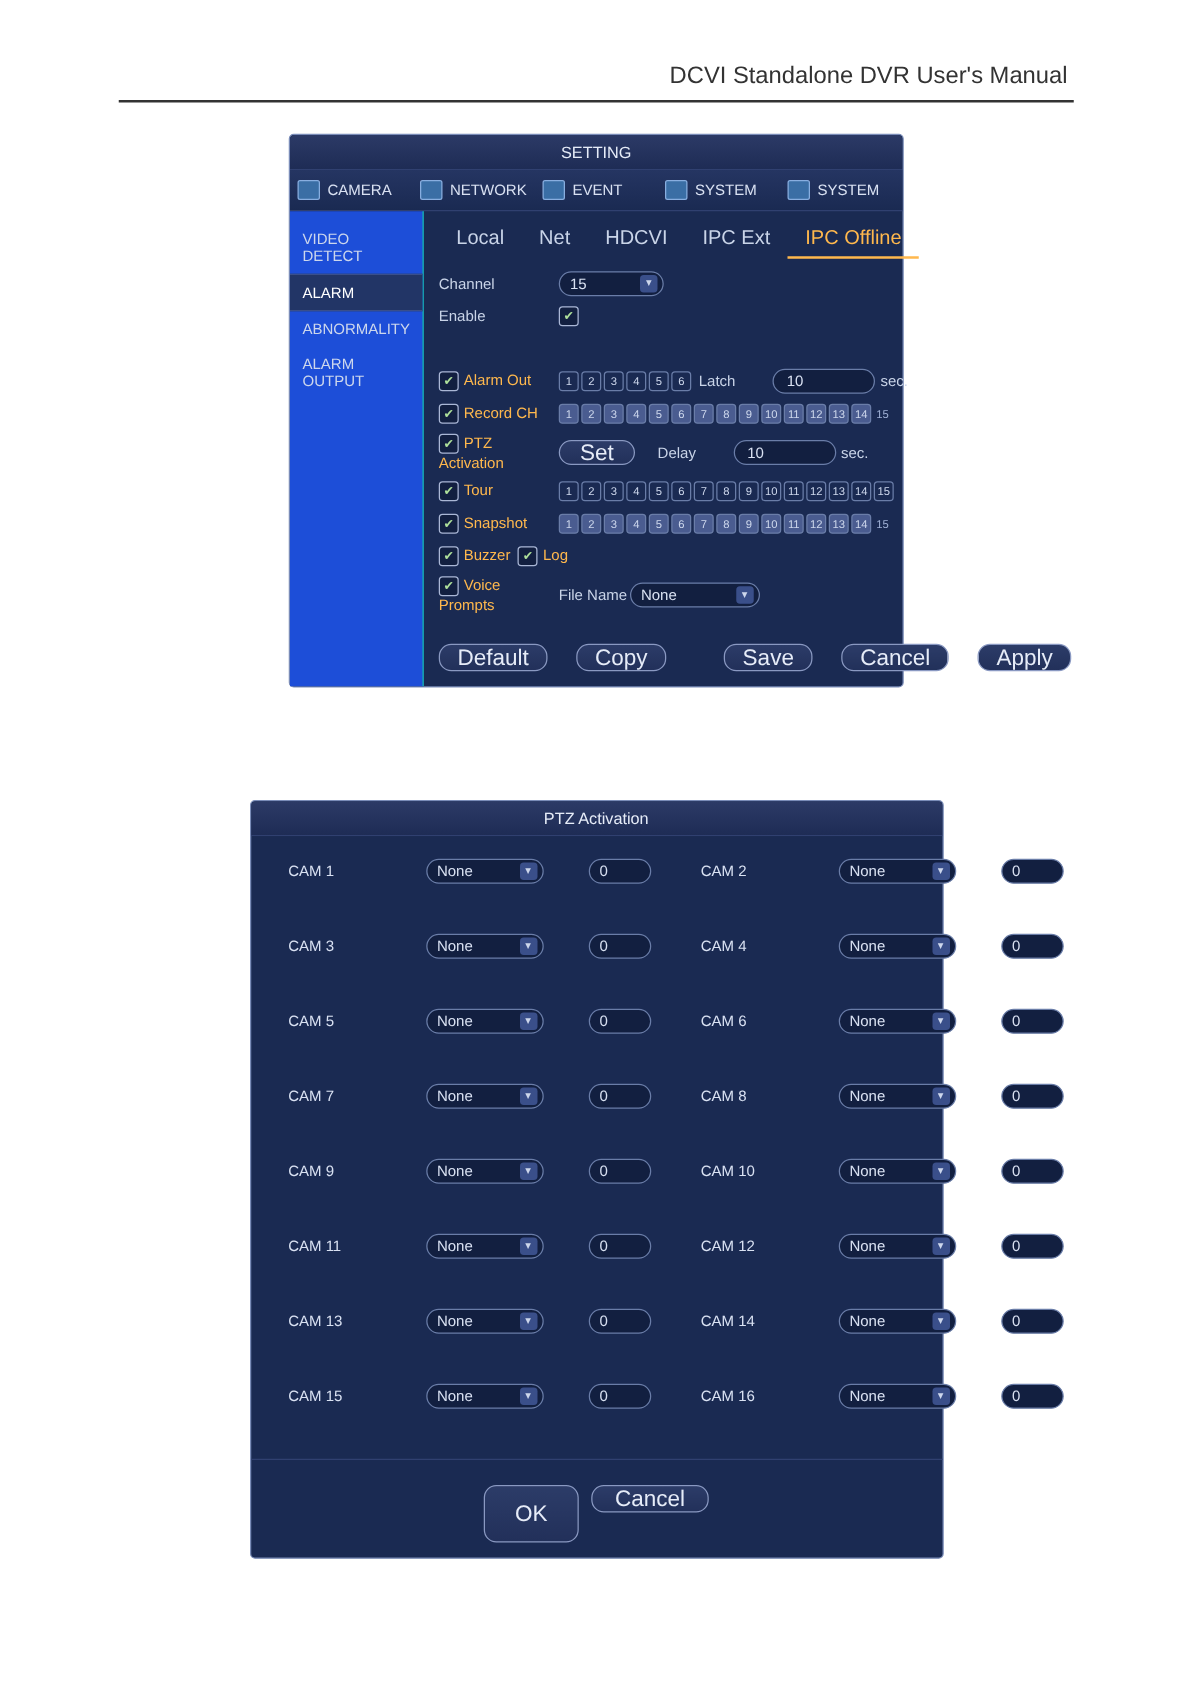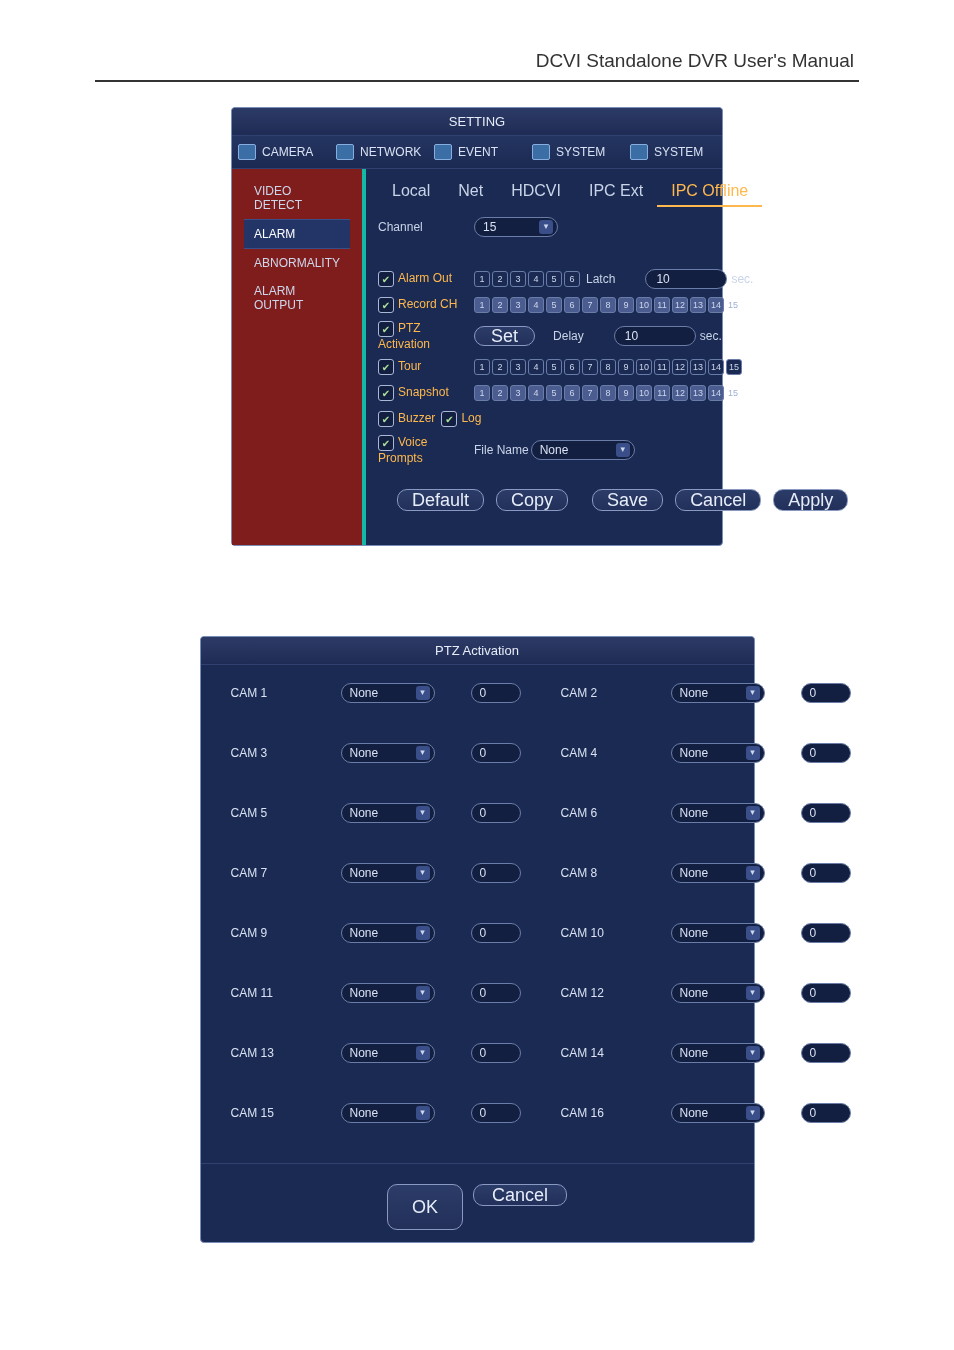--- a/index.html
+++ b/index.html
@@ -56,23 +56,23 @@
   .tabbar .tab .ico {
     width: 16px; height: 14px;
     background: #3a6ea5;
     border: 1px solid #88aee0;
     border-radius: 2px;
     display: inline-block;
   }
   .body-row { display: flex; }
   .sidebar {
     width: 118px;
-    background: #7f1d1d;
-    padding: 8px 12px;
-    border-right: 4px solid #14b8a6;
+    background: #1d4ed8;
+    padding: 8px 0;
+    border-right: 1px solid #14b8a6;
     min-height: 360px;
   }
   .sidebar .item {
     padding: 7px 10px;
     color: #cdd7ec;
     cursor: pointer;
     font-size: 12px;
   }
   .sidebar .item.active {
     background: #223566;
@@ -182,24 +182,23 @@
     background: linear-gradient(#2c3c68,#22305a);
     border-radius: 10px;
     height: 20px;
     padding: 0 14px;
     color: #e6ecf8;
     cursor: pointer;
     font-size:18px;
   }
   .footer-row {
     display:flex;
-    gap:12px;
+    gap:23px;
     margin-top: 24px;
     align-items:flex-start;
-    margin-left:19px;
   }
   .footer-row .spacer { flex:1; }
 
   
   .ptz-body { padding: 18px 30px 20px 30px; }
   .ptz-grid {
     display: grid;
     grid-template-columns: 70px 90px 50px 70px 90px 50px;
     row-gap: 8px;
     column-gap: 10px;
@@ -274,20 +273,24 @@
           <div class="stab">IPC Ext</div>
           <div class="stab active">IPC Offline</div>
         </div>
 
         <div class="row">
           <span class="lbl">Channel</span>
           <span class="dropdown" style="width:70px;">
             <span>15</span>
             <span class="dd-arrow">▾</span>
           </span>
+        </div>
+        <div class="row">
+          <span class="lbl">Enable</span>
+          <span class="chk checked"></span>
         </div>
 
         <div style="height:20px;"></div>
 
         <div class="row">
           <span class="lbl"><span class="chk checked"></span><span class="yellow">Alarm Out</span></span>
           <span class="numboxes">
             <span class="nb">1</span>
               <span class="nb">2</span>
               <span class="nb">3</span>

